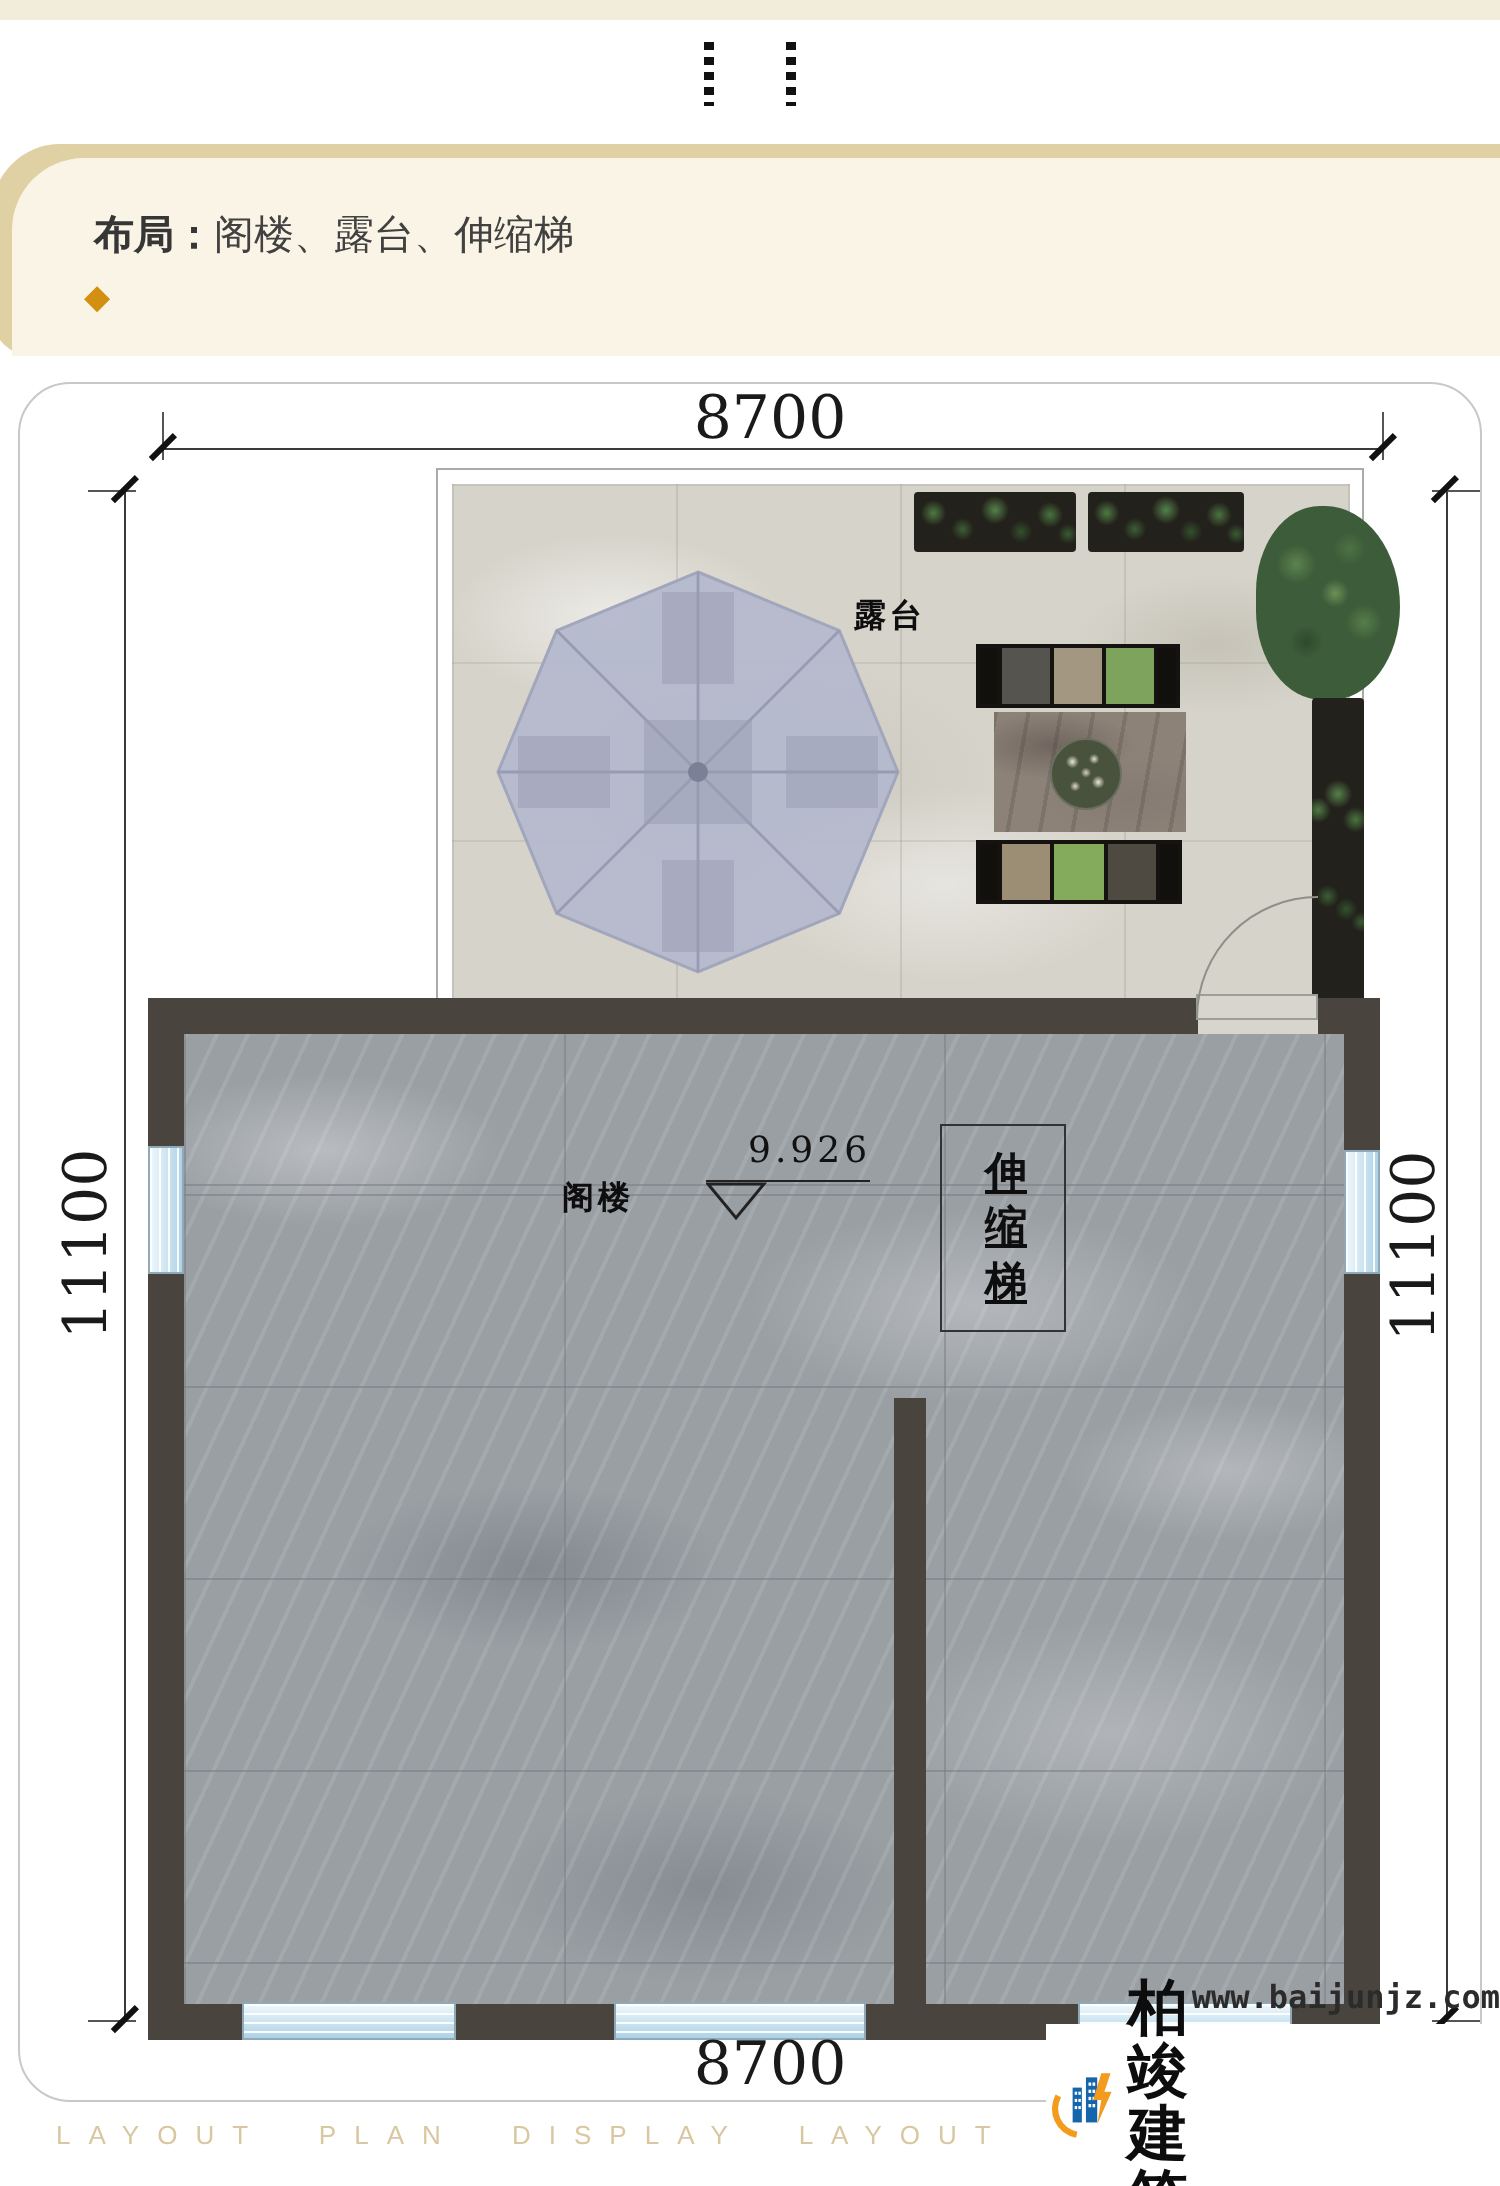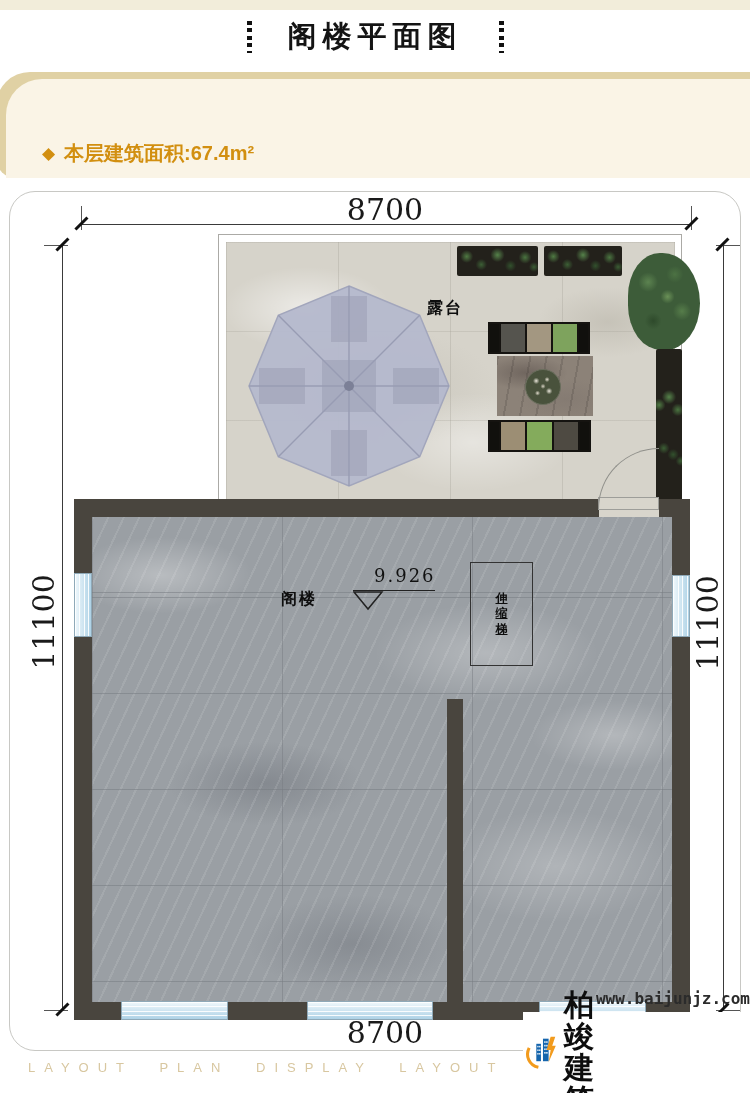--- a/index.html
+++ b/index.html
@@ -107,46 +107,45 @@
   #win-left{left:74px;top:573px;width:18px;height:64px;}
   #win-right{left:672px;top:575px;width:18px;height:62px;}
   #win-b1{left:121px;top:1001px;width:107px;height:19px;}
   #win-b2{left:307px;top:1001px;width:126px;height:19px;}
   #win-b3{left:539px;top:1001px;width:107px;height:19px;}
   #attic-label{left:281px;top:589px;}
   #elev-text{left:374px;top:565px;font-family:"DejaVu Serif","Liberation Serif",serif;font-size:18px;color:#111;letter-spacing:2px;}
   #elev-line{left:353px;top:590px;width:82px;height:1.2px;background:#222;}
   #ladder-box{left:470px;top:562px;width:63px;height:104px;border:1.2px solid #333;box-sizing:border-box;
               display:flex;align-items:center;justify-content:center;}
-  #ladder-label{width:18px;font-size:12px;font-weight:bold;color:#0e0e0e;line-height:1.3;word-break:break-all;text-align:center;text-decoration:underline;}
+  #ladder-label{width:18px;font-size:21px;font-weight:bold;color:#0e0e0e;line-height:1.3;word-break:break-all;text-align:left;text-decoration:underline;}
 
   
   #watermark{left:28px;top:1060px;width:700px;font-size:13px;color:#d8c7a0;letter-spacing:9px;word-spacing:14px;white-space:nowrap;overflow:hidden;}
   #brand{left:523px;top:1012px;width:227px;height:80px;background:#fff;display:flex;align-items:center;gap:4px;}
   #brand-text-col{display:flex;flex-direction:row;}
   #brand-name{font-size:30px;font-weight:bold;color:#0d0d0d;letter-spacing:2px;line-height:1.05;}
   #brand-url{font-size:16px;font-weight:bold;color:#2b2b2b;font-family:"DejaVu Sans Mono","Liberation Mono",monospace;}
 </style>
 </head>
 <body>
 
 <div id="stage">
 
   <div class="abs" id="top-strip"></div>
   <div class="abs" id="title-row">
     <span class="title-dash"></span>
-    <span id="page-title">阁楼平面图</span>
     <span class="title-dash"></span>
   </div>
 
   <div class="abs" id="info-outer" style="background-color: rgb(224, 209, 164);"></div>
   <div class="abs" id="info-inner" style="background-color: rgb(250, 244, 230);"></div>
+  <div class="abs" id="info-line1"><b>布局：</b><span>阁楼、露台、伸缩梯</span></div>
   <div class="abs" id="info-line2" style="color: rgb(210, 143, 16);">
     <span id="diamond">◆</span>
-    <span>本层建筑面积:67.4m²</span>
   </div>
 
   <div class="abs" id="plan-frame"></div>
 
   <div class="abs" id="terrace-border"></div>
   <div class="abs" id="terrace-floor"></div>
 
   <svg class="abs" id="umbrella" style="left:247px;top:284px" width="204" height="204" viewBox="0 0 204 204">
     <g>
       <polygon stroke="#a2a6bc" stroke-width="1.5" points="102,2 172.7,31.3 202,102 172.7,172.7 102,202 31.3,172.7 2,102 31.3,31.3" fill-opacity="0.96" fill="#b5b9cd"></polygon>

